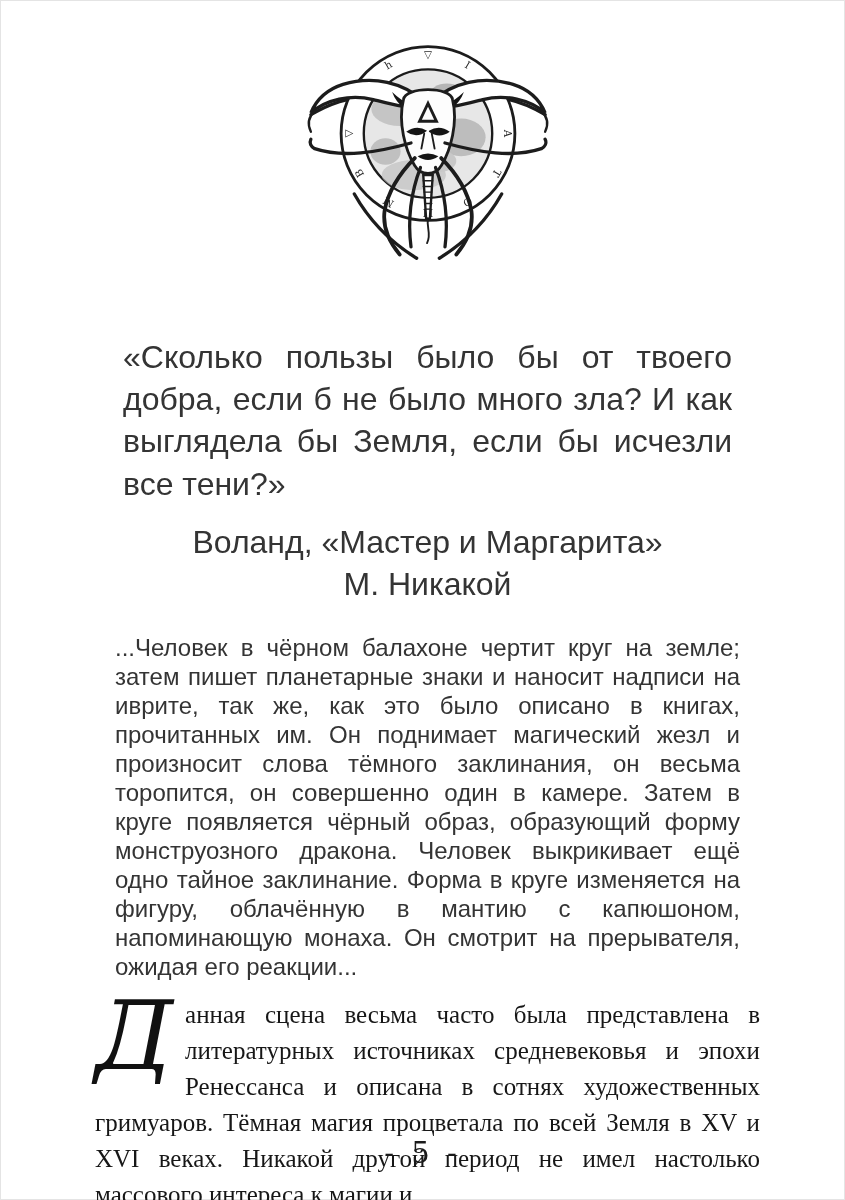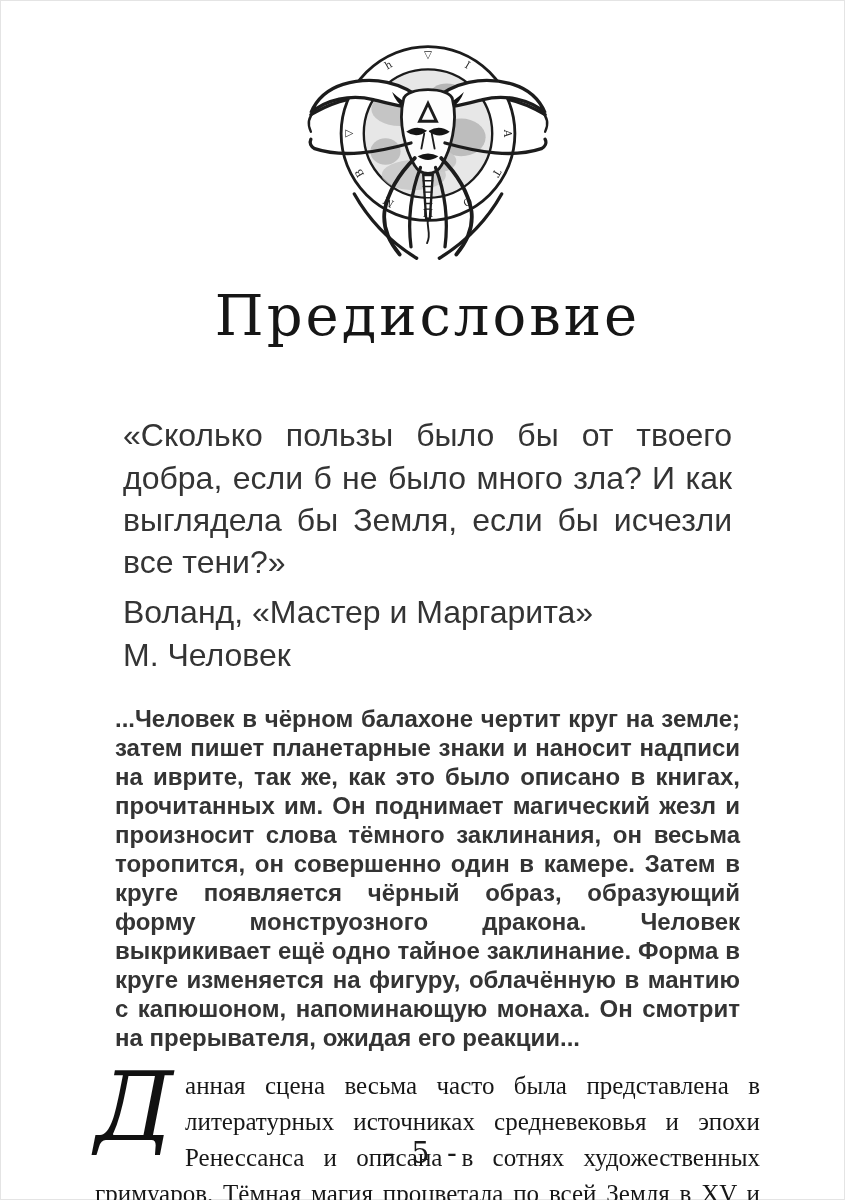--- a/index.html
+++ b/index.html
@@ -45,31 +45,30 @@
   }
   .epigraph {
     margin: 66px 28px 0 28px;
     font-family: "Liberation Sans", sans-serif;
     font-size: 32px;
     line-height: 1.32;
     color: #343434;
   }
   .epigraph .quote { text-align: justify; }
   .epigraph .attribution {
-    margin-top: 8px;
-    text-align: left;
+    margin-top: 16px;
+    text-align: center;
   }
   .narrative {
     margin: 28px 20px 0 20px;
     font-family: "Liberation Sans", sans-serif;
     font-size: 24px;
     line-height: 29px;
     text-align: justify;
     color: #343434;
-    font-weight: bold;
   }
   .body-para {
     margin: 16px 0 0 0;
     font-family: "Liberation Serif", serif;
     font-size: 25px;
     line-height: 36px;
     text-align: justify;
     color: #171717;
   }
   .dropcap {
@@ -162,27 +161,26 @@
       <path class="sigil-stroke" stroke-width="3.5" d="M122,152 C112,178 108,204 112,236"></path>
       <path class="sigil-stroke" stroke-width="3.5" d="M138,152 C148,178 152,204 148,236"></path>
 
       <path class="sigil-stroke" stroke-width="3.5" d="M112,126 C76,136 40,142 10,132 C6,130 4,126 6,122"></path>
       <path class="sigil-stroke" stroke-width="3.5" d="M148,126 C184,136 220,142 250,132 C254,130 256,126 254,122"></path>
       <path class="sigil-stroke" stroke-width="3.5" d="M52,180 C70,212 92,232 118,248"></path>
       <path class="sigil-stroke" stroke-width="3.5" d="M208,180 C190,212 168,232 142,248"></path>
     </svg>
   </div>
 
-  <h1 class="page-title">Предисловие</h1>
 
   <div class="epigraph">
     <div class="quote">«Сколько пользы было бы от твоего добра, если б не было много зла? И как выглядела бы Земля, если бы исчезли все тени?»</div>
     <div class="attribution">
       <div>Воланд, «Мастер и Маргарита»</div>
-      <div>М. Человек</div>
+      <div>М. Никакой</div>
     </div>
   </div>
 
   <div class="narrative">...Человек в чёрном балахоне чертит круг на земле; затем пишет планетарные знаки и наносит надписи на иврите, так же, как это было описано в книгах, прочитанных им. Он поднимает магический жезл и произносит слова тёмного заклинания, он весьма торопится, он совершенно один в камере. Затем в круге появляется чёрный образ, образующий форму монструозного дракона. Человек выкрикивает ещё одно тайное заклинание. Форма в круге изменяется на фигуру, облачённую в мантию с капюшоном, напоминающую монаха. Он смотрит на прерывателя, ожидая его реакции...</div>
 
   <div class="body-para">
     <span class="dropcap">Д</span><span>анная сцена весьма часто была представлена в литературных источниках средневековья и эпохи Ренессанса и описана в сотнях художественных гримуаров. Тёмная магия процветала по всей Земля в XV и XVI веках. Никакой другой период не имел настолько массового интереса к магии и</span>
   </div>
 
   <div class="page-number">- 5 -</div>

